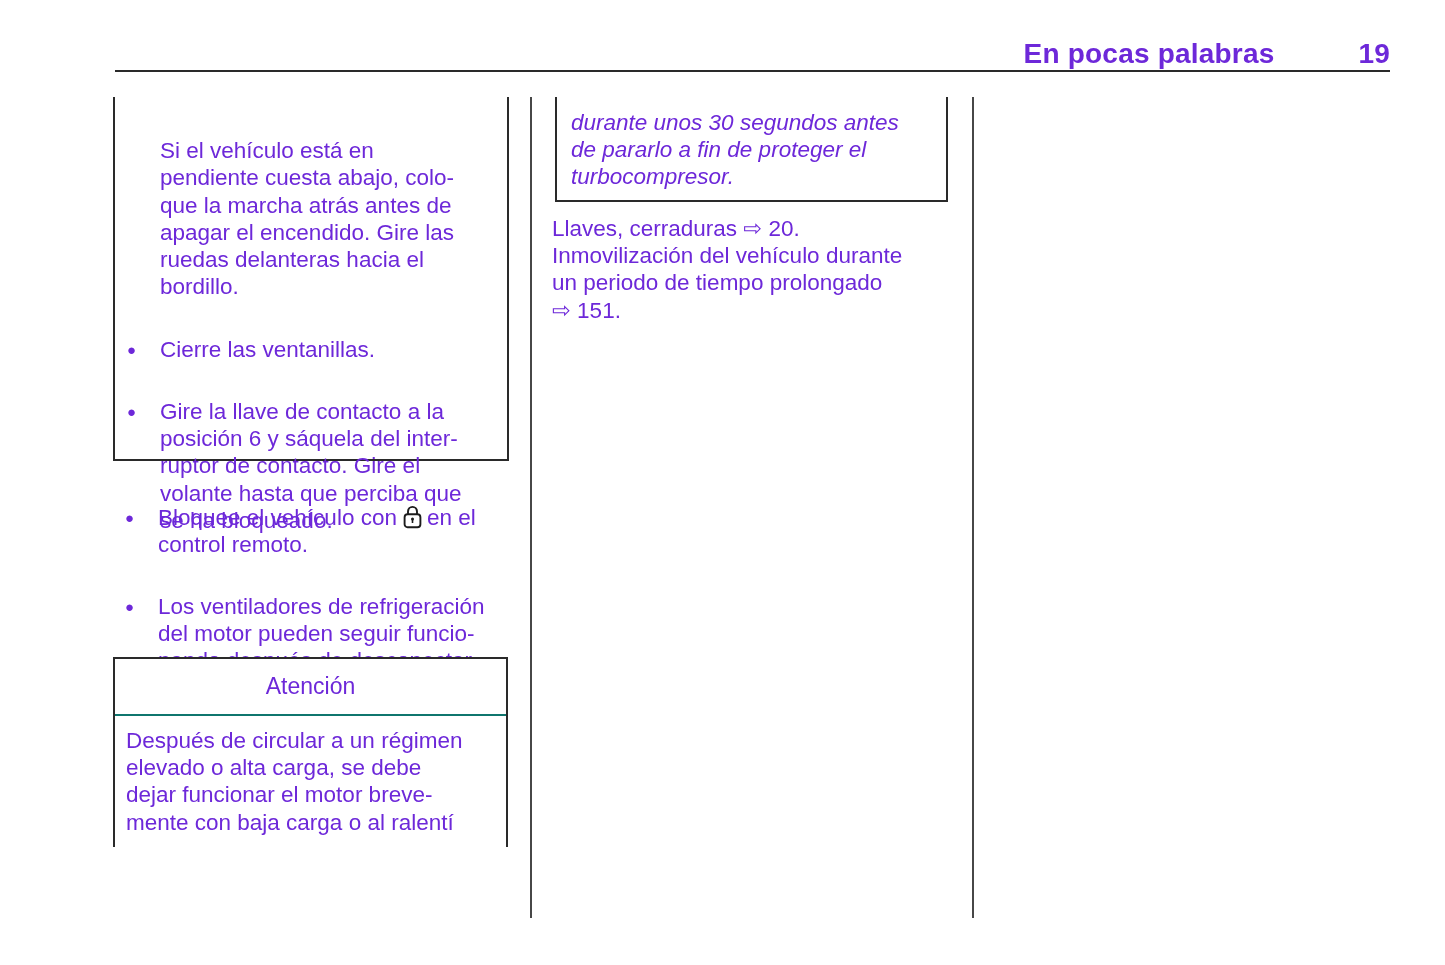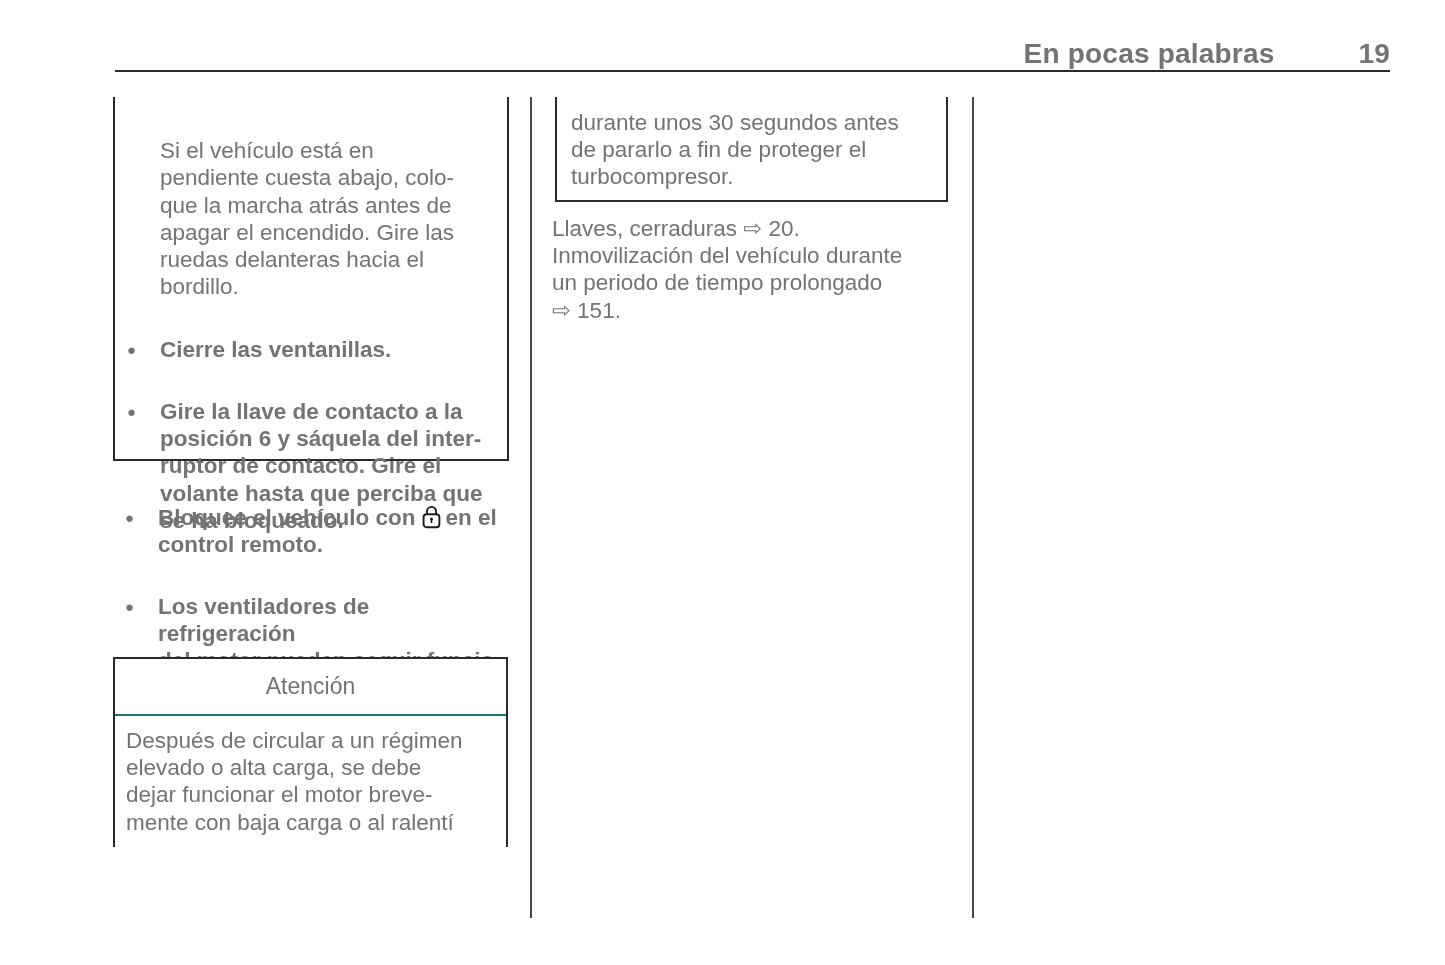--- a/index.html
+++ b/index.html
@@ -6,21 +6,21 @@
     margin: 0;
     padding: 0;
     background: #ffffff;
   }
   .page {
     position: relative;
     width: 1445px;
     height: 965px;
     background: #ffffff;
     font-family: "Liberation Sans", "DejaVu Sans", sans-serif;
-    color: #737373;
+    color: #6d28d9;
     overflow: hidden;
   }
   
   .header-row {
     position: absolute;
     left: 115px;
     top: 38px;
     width: 1275px;
     display: flex;
     justify-content: flex-end;
@@ -72,20 +72,21 @@
   .box-left-cont .hang-para {
     margin: 0 0 0 45px;
   }
   .box-mid-cont {
     left: 555px;
     top: 97px;
     width: 393px;
     height: 105px;
     border-top: none;
     padding: 12px 6px 0 14px;
+    font-style: italic;
   }
   .attention-box {
     left: 113px;
     top: 657px;
     width: 395px;
     height: 190px;
     border-bottom: none;
   }
   .attention-head {
     height: 55px;
@@ -105,21 +106,20 @@
     margin-top: 8px;
   }
   .bullet-row .marker {
     width: 33px;
     flex: 0 0 33px;
     font-size: 15px;
     line-height: 27.2px;
   }
   .bullet-row .btext {
     flex: 1;
-    font-weight: bold;
   }
   .free-bullets {
     position: absolute;
     left: 113px;
     top: 469px;
     width: 400px;
   }
   .free-bullets .bullet-row + .bullet-row { margin-top: 7px; }
   
   .mid-paragraphs {

